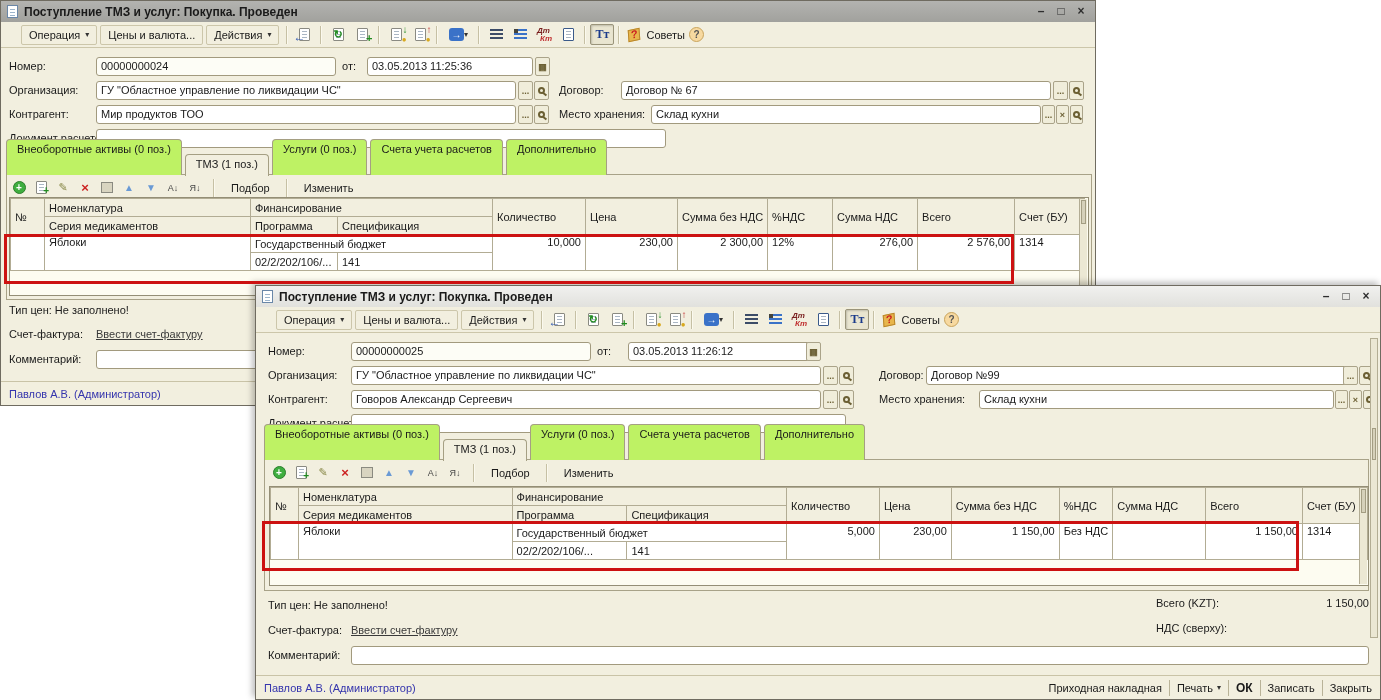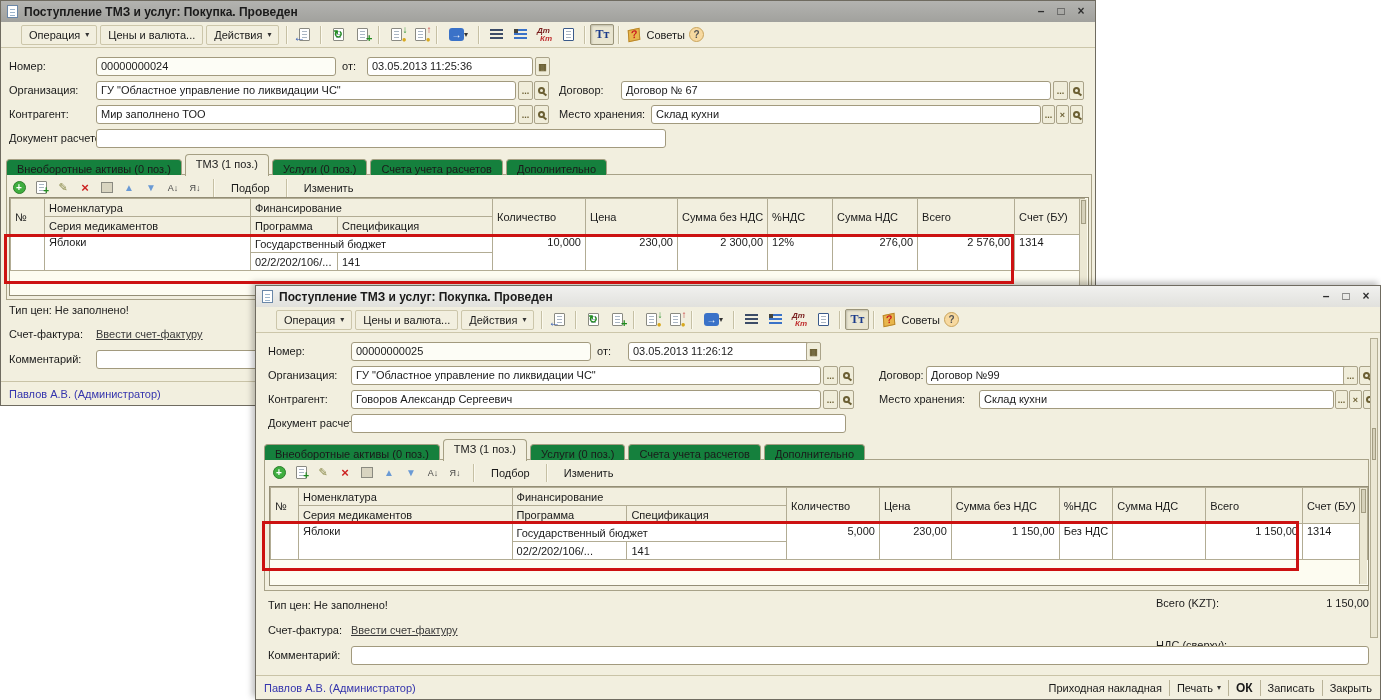--- a/index.html
+++ b/index.html
@@ -46,21 +46,21 @@
 .inp { position:absolute; height:19px; background:#fff; border:1px solid #a29a7e; border-radius:3px; padding:2px 4px; white-space:nowrap; overflow:hidden; }
 .inp.ro { background:#fdfdf6; }
 .fld-btn { position:absolute; height:19px; width:15px; border:1px solid #aaa389; border-radius:2px; background:#f0edda; display:flex; align-items:center; justify-content:center; font-size:9px; color:#6b5f33; font-weight:bold; }
 .fld-btn.w13 { width:13px; }
 .mag { width:7px; height:7px; border:2px solid #6b5f33; border-radius:50%; position:relative; }
 .mag::after { content:""; position:absolute; width:5px; height:2px; background:#6b5f33; right:-4px; bottom:-3px; transform:rotate(40deg); }
 
 
 .tabpane { position:absolute; border:1px solid #a8a288; }
 .tabs { position:absolute; display:flex; align-items:flex-end; z-index:3; }
-.tab { padding:3px 10px; background:#15803d; border:1px solid #a59f83; border-bottom:none; border-radius:4px 4px 0 0; margin-right:3px; white-space:nowrap; height:16px; }
+.tab { padding:3px 10px; background:#bef264; border:1px solid #a59f83; border-bottom:none; border-radius:4px 4px 0 0; margin-right:3px; white-space:nowrap; height:36px; }
 .tab.active { background:#f2efdf; height:22px; margin-bottom:-1px; }
 
 
 .gtb { position:absolute; display:flex; align-items:center; gap:6px; height:21px; }
 .g-ico { width:16px; height:16px; display:flex; align-items:center; justify-content:center; position:relative; }
 .g-add { width:13px; height:13px; border-radius:50%; background:#3fae3f; border:1px solid #2c7f2c; color:#fff; font-weight:bold; font-size:10px; line-height:11px; text-align:center; }
 .txt-btn { padding:2px 6px; white-space:nowrap; }
 
 
 .gridbox { position:absolute; border:1px solid #948e76; background:#fdfcf1; overflow:hidden; }
@@ -182,21 +182,21 @@
       <span class="mag"></span>
     </span>
   <span class="lbl" style="left:558px;top:83px;">Договор:</span>
   <span class="inp" style="left:620px;top:80px;width:430px;">Договор № 67</span>
   <span class="fld-btn" style="left:1052px;top:80px;">...</span>
   <span class="fld-btn" style="left:1068px;top:80px;">
       <span class="mag"></span>
     </span>
 
   <span class="lbl" style="left:8px;top:107px;">Контрагент:</span>
-  <span class="inp" style="left:95px;top:104px;width:420px;">Мир заполнено ТОО</span>
+  <span class="inp" style="left:95px;top:104px;width:420px;">Мир продуктов ТОО</span>
   <span class="fld-btn" style="left:517px;top:104px;">...</span>
   <span class="fld-btn" style="left:533px;top:104px;">
       <span class="mag"></span>
     </span>
   <span class="lbl" style="left:558px;top:107px;">Место хранения:</span>
   <span class="inp" style="left:650px;top:104px;width:390px;">Склад кухни</span>
   <span class="fld-btn w13" style="left:1041px;top:104px;">...</span>
   <span class="fld-btn w13" style="left:1055px;top:104px;">×</span>
   <span class="fld-btn w13" style="left:1069px;top:104px;">
       <span class="mag"></span>
@@ -508,21 +508,21 @@
   </div>
   <div class="red-rect" style="left:6px;top:235px;width:1037px;height:50px;"></div>
 
   <span class="lbl" style="left:12px;top:313px;">Тип цен: Не заполнено!</span>
   <div class="tot-row" style="left:900px;top:311px;width:213px;">
     <span>Всего (KZT):</span>
     <span>1 150,00</span>
   </div>
   <span class="lbl" style="left:12px;top:338px;">Счет-фактура:</span>
   <span class="lbl link" style="left:95px;top:338px;">Ввести счет-фактуру</span>
-  <div class="tot-row" style="left:900px;top:353px;width:213px;">
+  <div class="tot-row" style="left:900px;top:336px;width:213px;">
     <span>НДС (сверху):</span>
     <span></span>
   </div>
   <span class="lbl" style="left:12px;top:363px;">Комментарий:</span>
   <span class="inp" style="left:95px;top:360px;width:1018px;"></span>
 
   <div class="form-scroll" style="right:2px;top:52px;height:300px;"></div>
 
   <div class="statusbar">
     <span class="user">Павлов А.В. (Администратор)</span>

